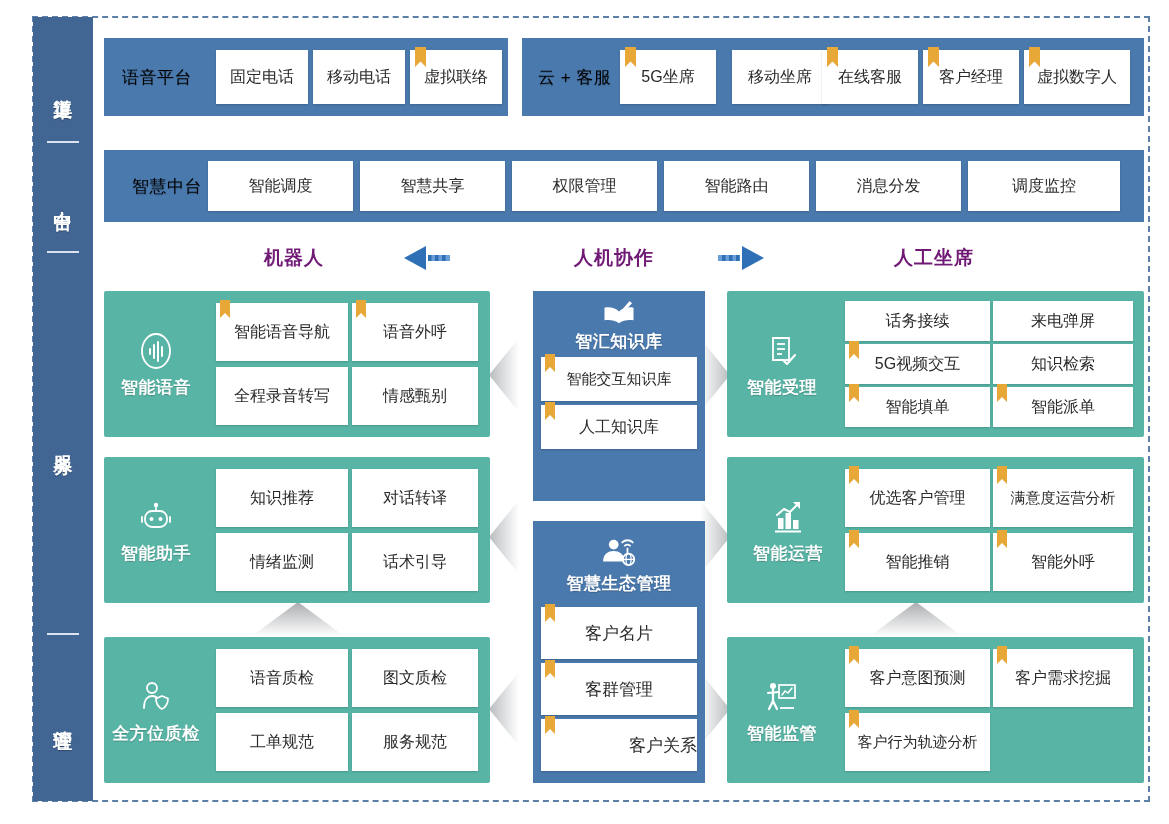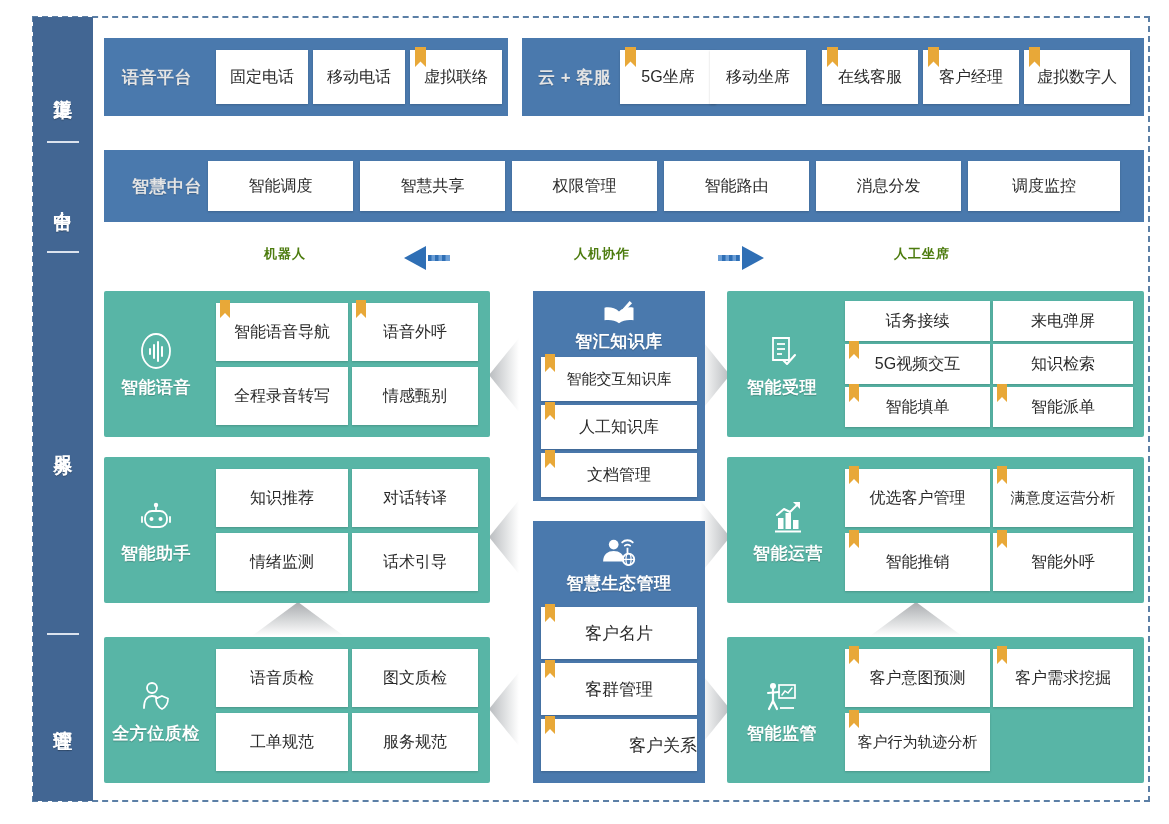--- a/index.html
+++ b/index.html
@@ -40,21 +40,21 @@
     background: #e8eef5; opacity: .92;
   }
 
   
   .band {
     position: absolute;
     background: #4a79ad;
     display: flex; align-items: center;
   }
   .band-label {
-    color: #e5e5e5; font-size: 17px; font-weight: bold;
+    color: #000000; font-size: 17px; font-weight: normal;
     white-space: nowrap; letter-spacing: .5px;
     text-shadow: 0 1px 1px rgba(0,0,0,.22);
   }
   .chip {
     position: relative;
     background: #ffffff;
     display: flex; align-items: center; justify-content: center;
     font-size: 16px; color: #2a2a2a; white-space: nowrap;
     box-shadow: 0 1px 2px rgba(0,0,0,.18);
   }
@@ -64,22 +64,22 @@
     position: absolute; left: 5px; top: -3px;
     width: 11px; height: 20px;
     background: #e8a838;
     clip-path: polygon(0 0, 100% 0, 100% 100%, 50% 72%, 0 100%);
   }
   .bm.sm { width: 10px; height: 18px; left: 4px; }
 
   
   .collab { position: absolute; }
   .collab-txt {
-    position: absolute; font-size: 13px; font-weight: bold;
-    color: #4d7c0f; white-space: nowrap; letter-spacing: 1px;
+    position: absolute; font-size: 19px; font-weight: bold;
+    color: #701a75; white-space: nowrap; letter-spacing: 1px;
   }
   .arrow-l, .arrow-r {
     position: absolute; top: 0; width: 52px; height: 24px;
   }
 
   
   .gpanel {
     position: absolute;
     background: #58b5a6;
     border-radius: 2px;
@@ -156,21 +156,21 @@
     </div>
   </div>
 
   <div class="band" style="left:522px; top:38px; width:622px; height:78px; padding:0 10px;">
     <span class="band-label" style="margin-left:6px;">云 + 客服</span>
     <div class="cell-wrap" style="left:98px; top:12px;">
       <div class="chip" style="position:absolute; left:0; top:0; width:96px; height:54px;">
         <span class="bm"></span>
         <span>5G坐席</span>
       </div>
-      <div class="chip" style="position:absolute; left:90px; top:0; width:96px; height:54px;">
+      <div class="chip" style="position:absolute; left:112px; top:0; width:96px; height:54px;">
         <span>移动坐席</span>
       </div>
       <div class="chip" style="position:absolute; left:202px; top:0; width:96px; height:54px;">
         <span class="bm"></span>
         <span>在线客服</span>
       </div>
       <div class="chip" style="position:absolute; left:303px; top:0; width:96px; height:54px;">
         <span class="bm"></span>
         <span>客户经理</span>
       </div>
@@ -390,24 +390,20 @@
       </svg>
       <span class="bs-name">智汇知识库</span>
     </div>
     <div class="chip" style="position:absolute; left:8px; top:66px; width:156px; height:44px; font-size:15px;">
       <span class="bm sm"></span>
       <span>智能交互知识库</span>
     </div>
     <div class="chip" style="position:absolute; left:8px; top:114px; width:156px; height:44px; font-size:16px;">
       <span class="bm sm"></span>
       <span>人工知识库</span>
-    </div>
-    <div class="chip" style="position:absolute; left:8px; top:162px; width:156px; height:44px; font-size:16px;">
-      <span class="bm sm"></span>
-      <span>文档管理</span>
     </div>
   </div>
 
   <div class="bstack" style="left:533px; top:521px; width:172px; height:262px;">
     <div class="bs-head" style="height:78px;text-align:right;">
       <svg class="bs-icon" viewBox="0 0 40 34" style="width:46px;height:36px;">
         <circle cx="15" cy="10" r="4.6" fill="#ffffff"></circle>
         <path d="M5 26 C5 19 9.6 16 15 16 C20.4 16 25 19 25 26 Z" fill="#ffffff"></path>
         <path d="M23 8 A7 7 0 0 1 33 8" fill="none" stroke="#ffffff" stroke-width="1.7" stroke-linecap="round"></path>
         <path d="M25.5 11 A4 4 0 0 1 30.5 11" fill="none" stroke="#ffffff" stroke-width="1.7" stroke-linecap="round"></path>

